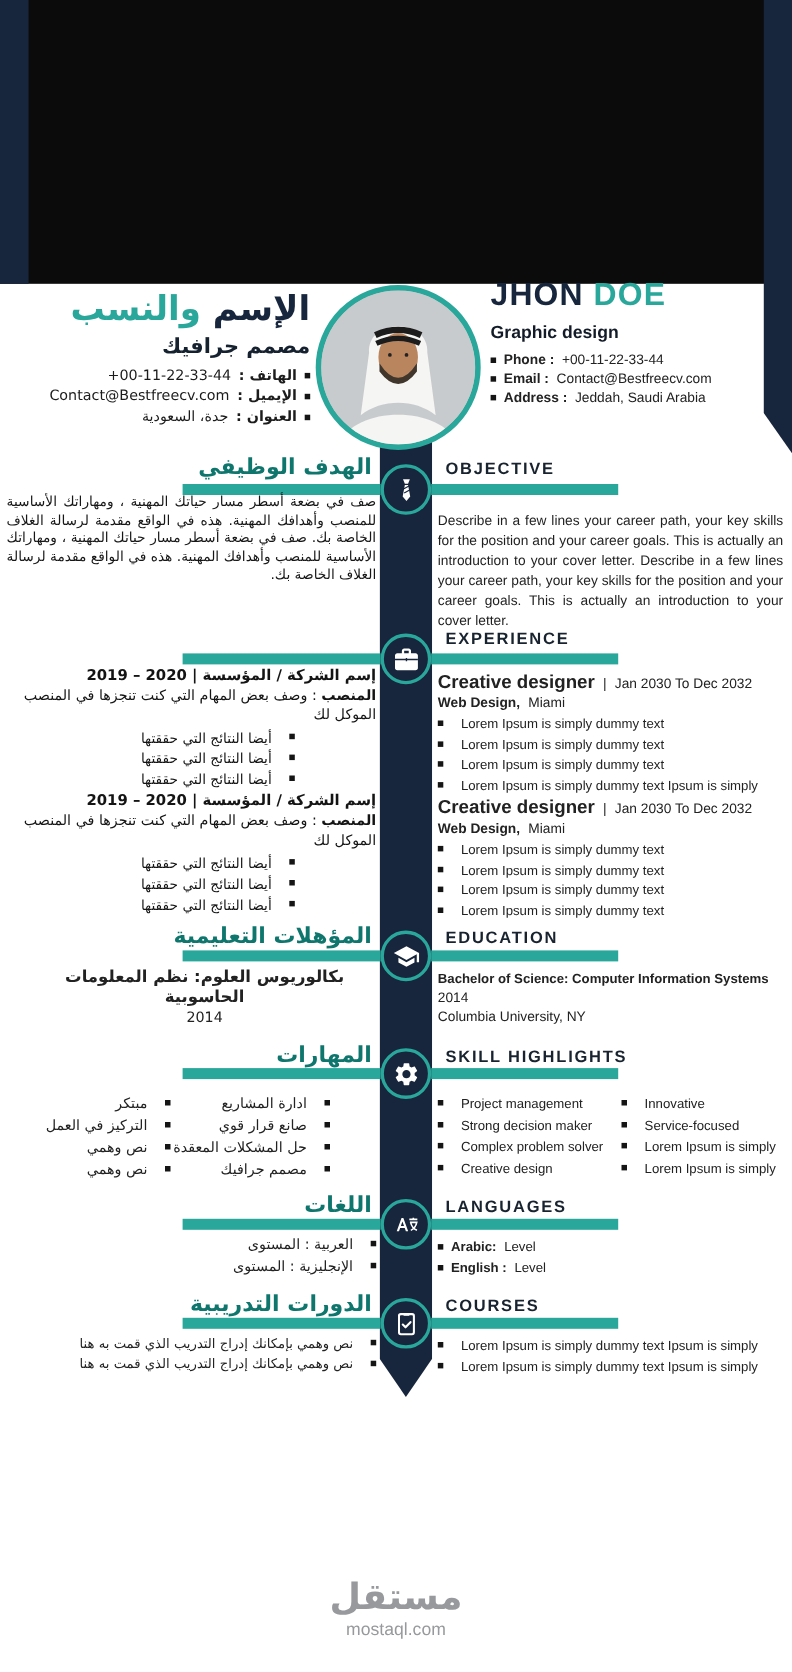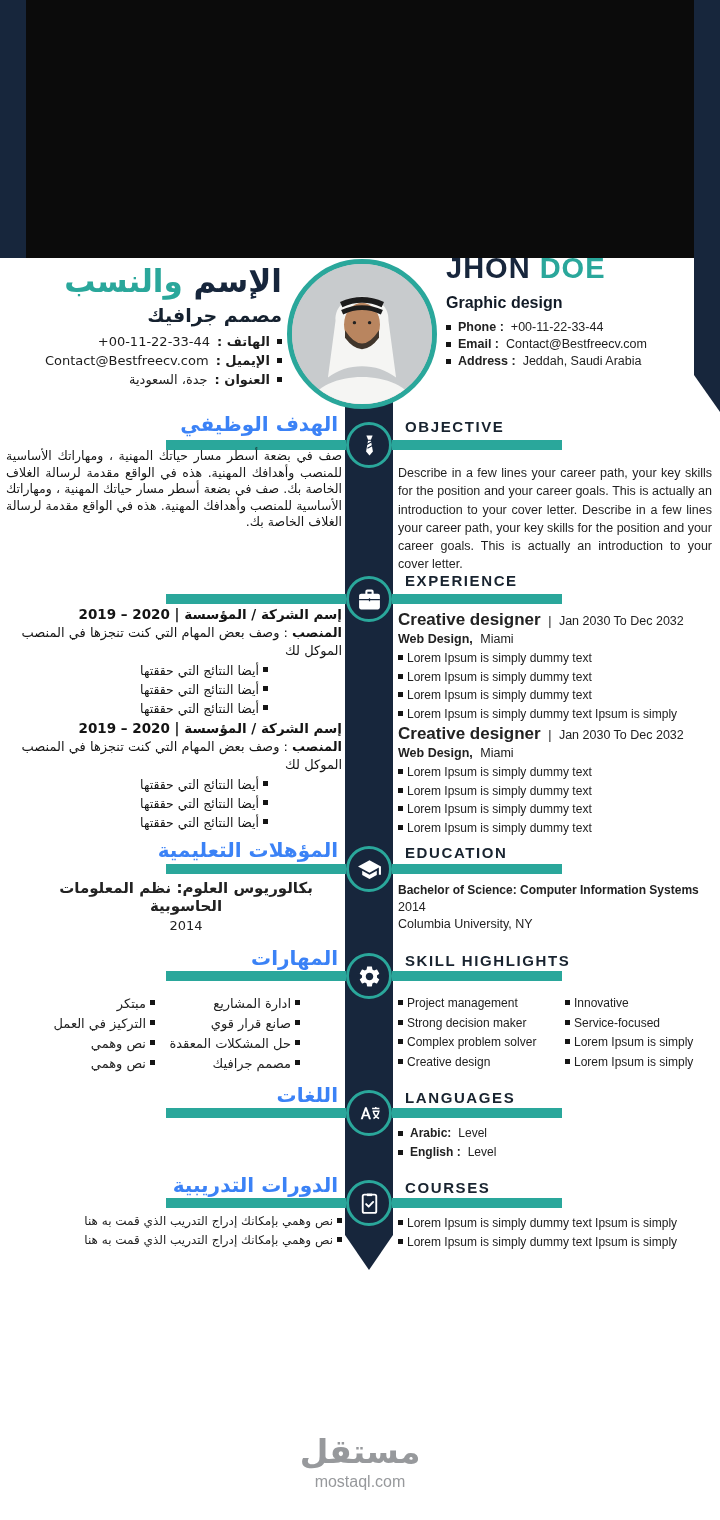--- a/index.html
+++ b/index.html
@@ -54,34 +54,34 @@
   .en-contacts .c-row{margin-top:3px;align-items:flex-start;}
   .en-contacts .sq{margin-top:5px;}
 
   
   .teal-bar{height:10px;background:var(--teal);}
   .icon-circle{width:46px;height:46px;border-radius:50%;background:var(--navy);
     border:3px solid var(--teal);box-sizing:border-box;z-index:6;
     display:flex;align-items:center;justify-content:center;}
   .icon-circle svg{width:25px;height:25px;display:block;}
   .sec-title-en{font-weight:bold;font-size:15px;color:#18232f;letter-spacing:1.6px;}
-  .sec-title-ar{font-weight:bold;font-size:20px;color:#3b82f6;}
+  .sec-title-ar{font-weight:bold;font-size:20px;color:#0f766e;}
 
   
   .para-en{font-size:12.5px;line-height:1.46;text-align:justify;color:#1f1f1f;}
   .para-ar{font-size:12.5px;line-height:1.32;text-align:justify;color:#161616;}
 
   .job-en{font-size:12.5px;}
   .job-line .role{font-weight:bold;font-size:17px;}
   .job-line .dates{margin-left:4px;}
   .job-line .div{margin-left:4px;}
   .company{font-weight:bold;margin-top:2px;}
   .company .city{font-weight:normal;margin-left:4px;}
   .b-list{margin-top:5px;}
-  .b-row{display:flex;align-items:flex-start;gap:4px;margin-bottom:4.5px;font-size:12px;}
+  .b-row{display:flex;align-items:flex-start;gap:16px;margin-bottom:4.5px;font-size:12px;}
   .b-row .sq{margin-top:4px;}
 
   .job-ar{font-size:13px;color:#141414;}
   .job-ar .jline{font-weight:bold;font-size:13.5px;}
   .job-ar .jdesc{margin-top:2px;line-height:1.35;}
   .job-ar .jdesc .lbl{font-weight:bold;}
   .ar-bullets{margin-top:4px;padding-right:74px;}
   .ar-bullets .b-row{font-size:12.5px;margin-bottom:4px;}
 
   .edu-en{font-size:12.5px;}
@@ -417,20 +417,30 @@
       <span class="sq"></span>
       <span class="c-label">Arabic:</span>
       <span>Level</span>
     </div>
     <div class="c-row">
       <span class="sq"></span>
       <span class="c-label">English :</span>
       <span>Level</span>
     </div>
   </div>
+  <div class="abs rtl lang-ar" style="left:150px;top:1124px;width:192px;">
+    <div class="b-row">
+        <span class="sq"></span>
+        <span>العربية : المستوى</span>
+      </div>
+    <div class="b-row">
+        <span class="sq"></span>
+        <span>الإنجليزية : المستوى</span>
+      </div>
+  </div>
 
   <div class="abs rtl sec-title-ar" style="left:118px;top:1173px;width:220px;">الدورات التدريبية</div>
   <div class="abs sec-title-en" style="left:405px;top:1179px;">COURSES</div>
   <div class="abs teal-bar" style="left:166px;top:1198px;width:180px;"></div>
   <div class="abs teal-bar" style="left:392px;top:1198px;width:170px;"></div>
   <div class="abs icon-circle" style="left:346px;top:1180px;">
     <svg viewBox="0 0 24 24">
       <rect x="5.5" y="3.5" width="13" height="17.5" rx="1.6" stroke="#fff" stroke-width="1.8" fill="none"></rect>
       <path fill="#fff" d="M9.5 2.5h5v2.4h-5z"></path>
       <path d="M8.8 12.6l2.4 2.4 4.3-4.5" stroke="#fff" stroke-width="1.9" fill="none" stroke-linecap="round" stroke-linejoin="round"></path>

